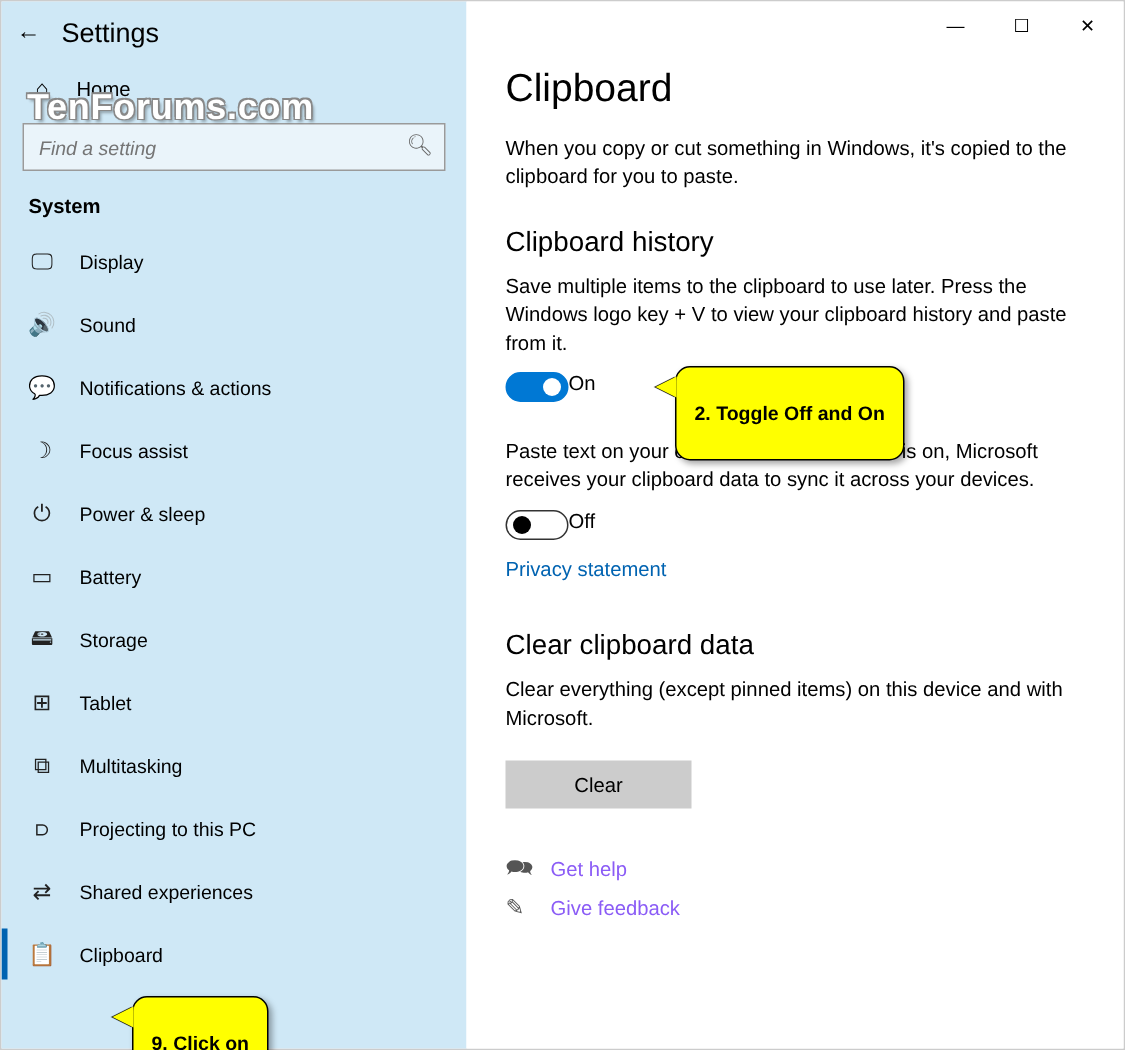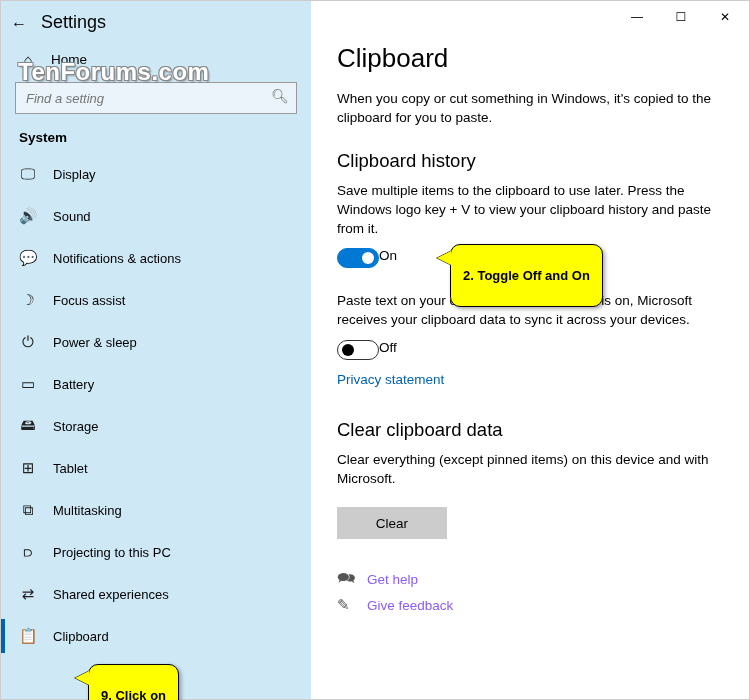--- a/index.html
+++ b/index.html
@@ -178,21 +178,21 @@
   }
   .toggle-label { font-size: 13.5px; }
   .link {
     color: #0063b1;
     font-size: 13.5px;
     display: inline-block;
     margin-bottom: 22px;
     cursor: default;
   }
   .clear-btn {
-    width: 110px;
+    width: 124px;
     height: 32px;
     background: #ccc;
     border: none;
     font-size: 13.5px;
     margin: 6px 0 24px 0;
   }
   .help-row {
     display: flex;
     align-items: center;
     gap: 12px;

